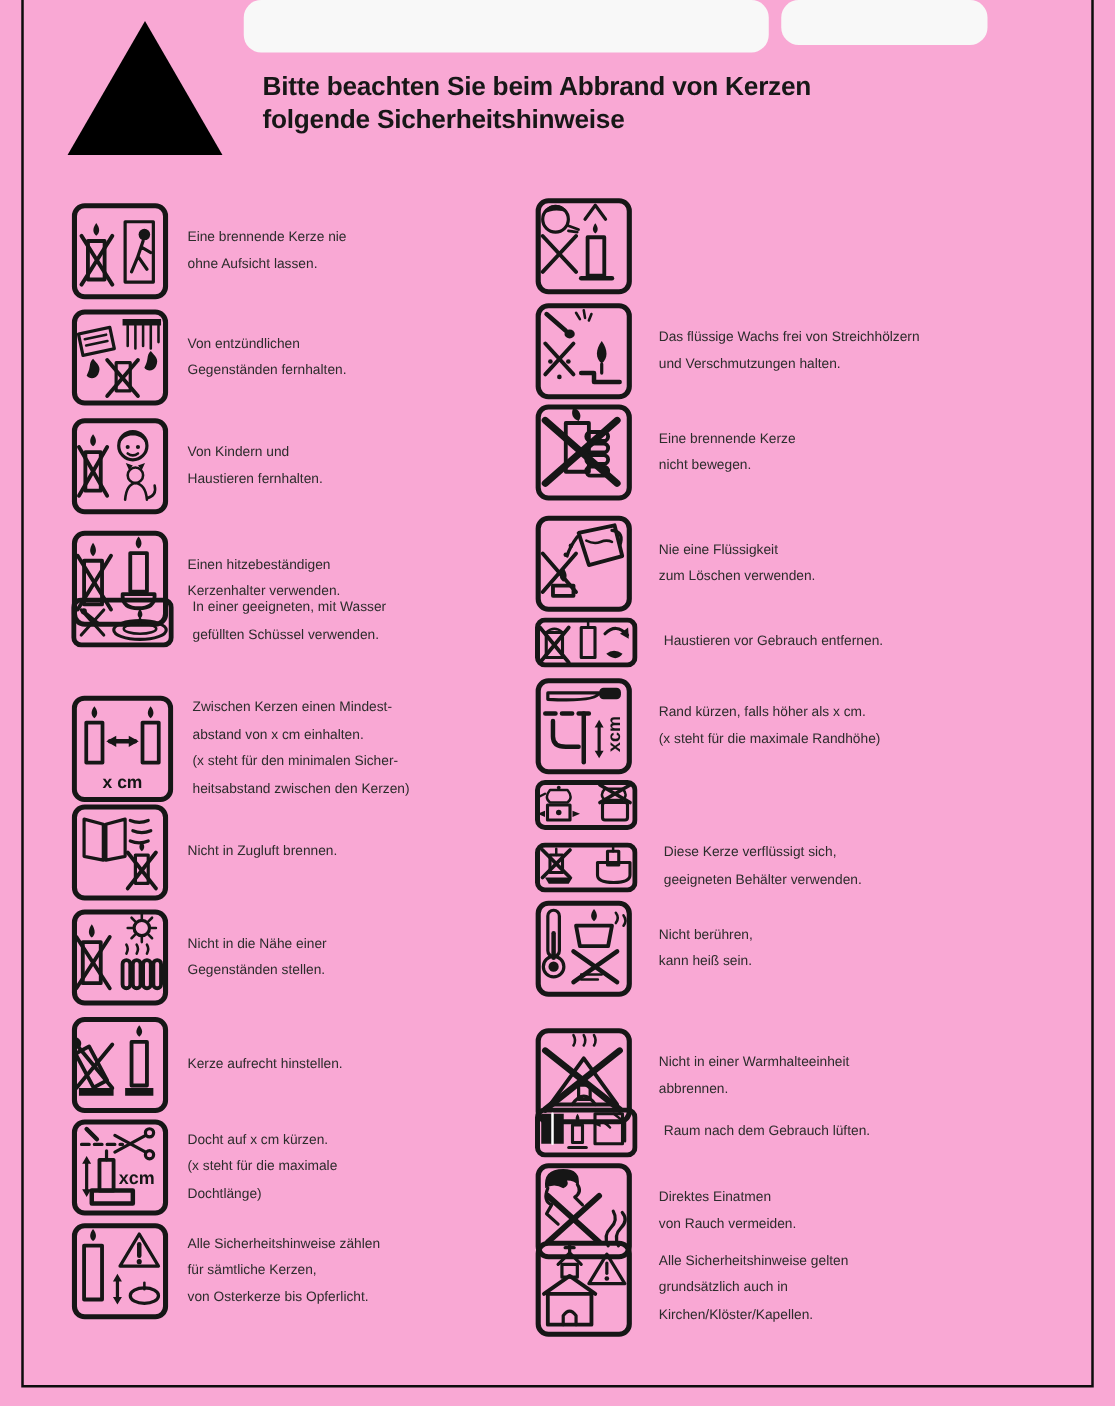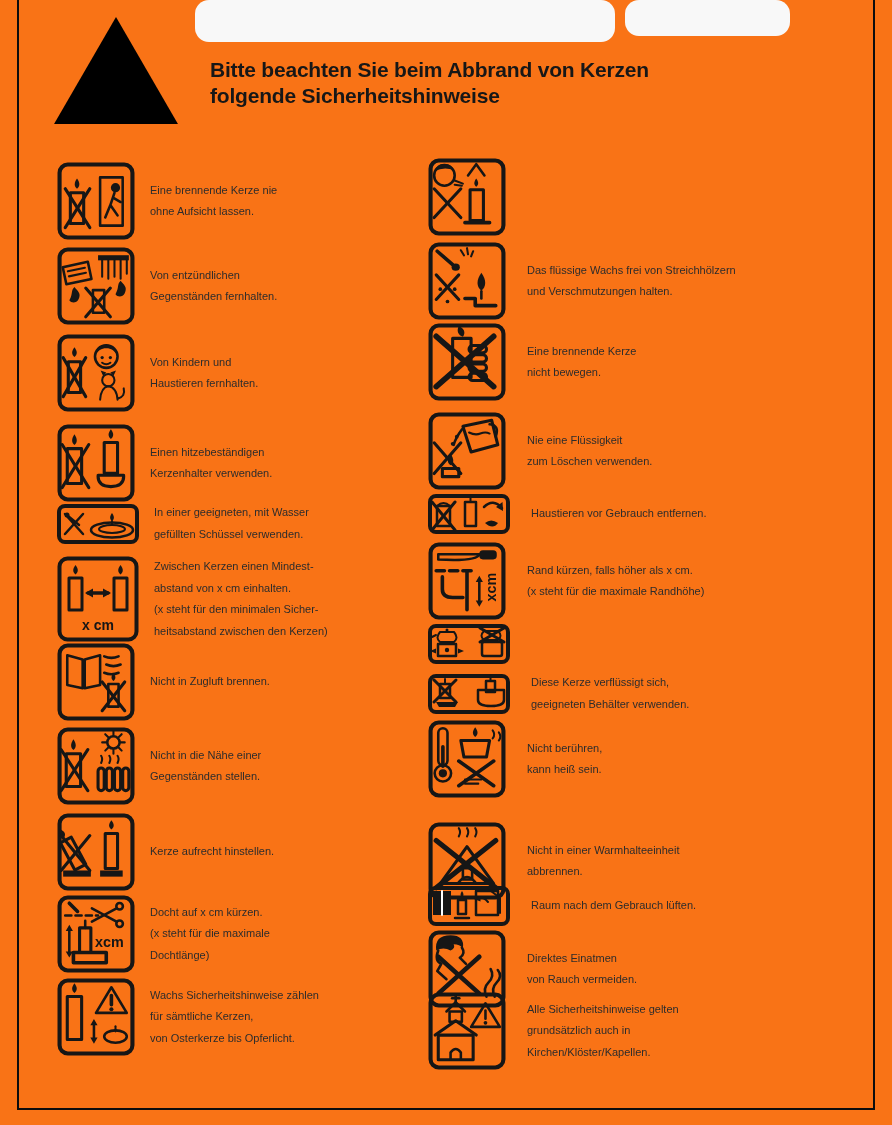--- a/index.html
+++ b/index.html
@@ -1,16 +1,16 @@
 <!DOCTYPE html>
 <html><head>
 <meta charset="utf-8">
 <style>
   html,body{margin:0;padding:0;background:#fff}
-  .page{position:relative;width:892px;height:1125px;background:#f97316;overflow:hidden;
+  .page{position:relative;width:892px;height:1125px;background:#f9a8d4;overflow:hidden;
         font-family:"Liberation Sans",sans-serif}
   .frame{position:absolute;left:17px;top:-8px;width:854px;height:1114px;
          border:2px solid #0d0d0d;pointer-events:none}
   .ghost{position:absolute;background:#f8f8f8;border-radius:14px}
   .hdr-title{position:absolute;left:210px;top:57px;
              font-weight:bold;font-size:21px;line-height:26px;letter-spacing:-.2px;
              color:#171717;white-space:pre-line}
   .warn-tri{position:absolute;left:46px;top:10px}
   .item{position:absolute;display:flex;align-items:center}
   .item.l{gap:15px}
@@ -104,21 +104,21 @@
       <line x1="5" y1="20" x2="31" y2="62"></line>
         <line x1="31" y1="20" x2="5" y2="62"></line>
       <rect x="46" y="18" width="13" height="30"></rect>
       <path class="f" d="M52.5 5c3 4 3 7 0 9.5c-3-2.5-3-5.5 0-9.5z"></path>
       <path d="M40 50h25M40 51q0 10 12.5 10q12.5 0 12.5-10"></path>
     </svg>
     <div class="txt">Einen hitzebeständigen
 Kerzenhalter verwenden.</div>
   </div>
 
-  <div class="item l" style="left:57px;top:502px">
+  <div class="item l" style="left:57px;top:476px">
     <svg class="icon" width="82" height="40" viewBox="0 0 82 40">
       <rect class="bd" x="2" y="2" width="78" height="36" rx="6"></rect>
       <line class="w25" x1="11" y1="12" x2="22" y2="21"></line>
       <circle class="f" cx="10" cy="11" r="2.5"></circle>
       <line class="w25" x1="8" y1="10" x2="26" y2="30"></line>
         <line class="w25" x1="26" y1="10" x2="8" y2="30"></line>
       <ellipse class="w25" cx="55" cy="26" rx="21" ry="7.5"></ellipse>
       <ellipse class="w2" cx="55" cy="25" rx="13" ry="4"></ellipse>
       <path class="f" d="M55 9c2.5 3.5 2.5 6 0 8c-2.5-2-2.5-4.5 0-8z"></path>
       <line class="w2" x1="55" y1="17" x2="55" y2="21"></line>
@@ -222,21 +222,21 @@
       <rect x="10" y="18" width="14" height="42"></rect>
       <path class="f" d="M17 5c3 4 3 7 0 9.5c-3-2.5-3-5.5 0-9.5z"></path>
       <path class="w25" d="M53 9l15 25H38z"></path>
       <line class="w35" x1="53" y1="17" x2="53" y2="26"></line>
       <circle class="f" cx="53" cy="30.5" r="2"></circle>
       <line class="w25" x1="36" y1="44" x2="36" y2="60"></line>
       <path class="f" d="M36 40l-3.5 6h7zM36 64l-3.5-6h7z"></path>
       <ellipse class="w25" cx="57" cy="57" rx="11" ry="6"></ellipse>
       <line class="w2" x1="57" y1="47" x2="57" y2="52"></line>
     </svg>
-    <div class="txt">Wachs Sicherheitshinweise zählen
+    <div class="txt">Alle Sicherheitshinweise zählen
 für sämtliche Kerzen,
 von Osterkerze bis Opferlicht.</div>
   </div>
 
   <div class="item r" style="left:428px;top:158px">
     <svg class="icon" width="78" height="78" viewBox="0 0 76 76">
       <rect class="bd" x="2.5" y="2.5" width="71" height="71" rx="8"></rect>
       <circle class="w25" cx="16" cy="17" r="10"></circle>
       <path class="f" d="M6.5 13a10 10 0 0 1 19-1q-10-4-19 1z"></path>
       <path class="w2" d="M26 22l8 3M26 26l7 1"></path>

